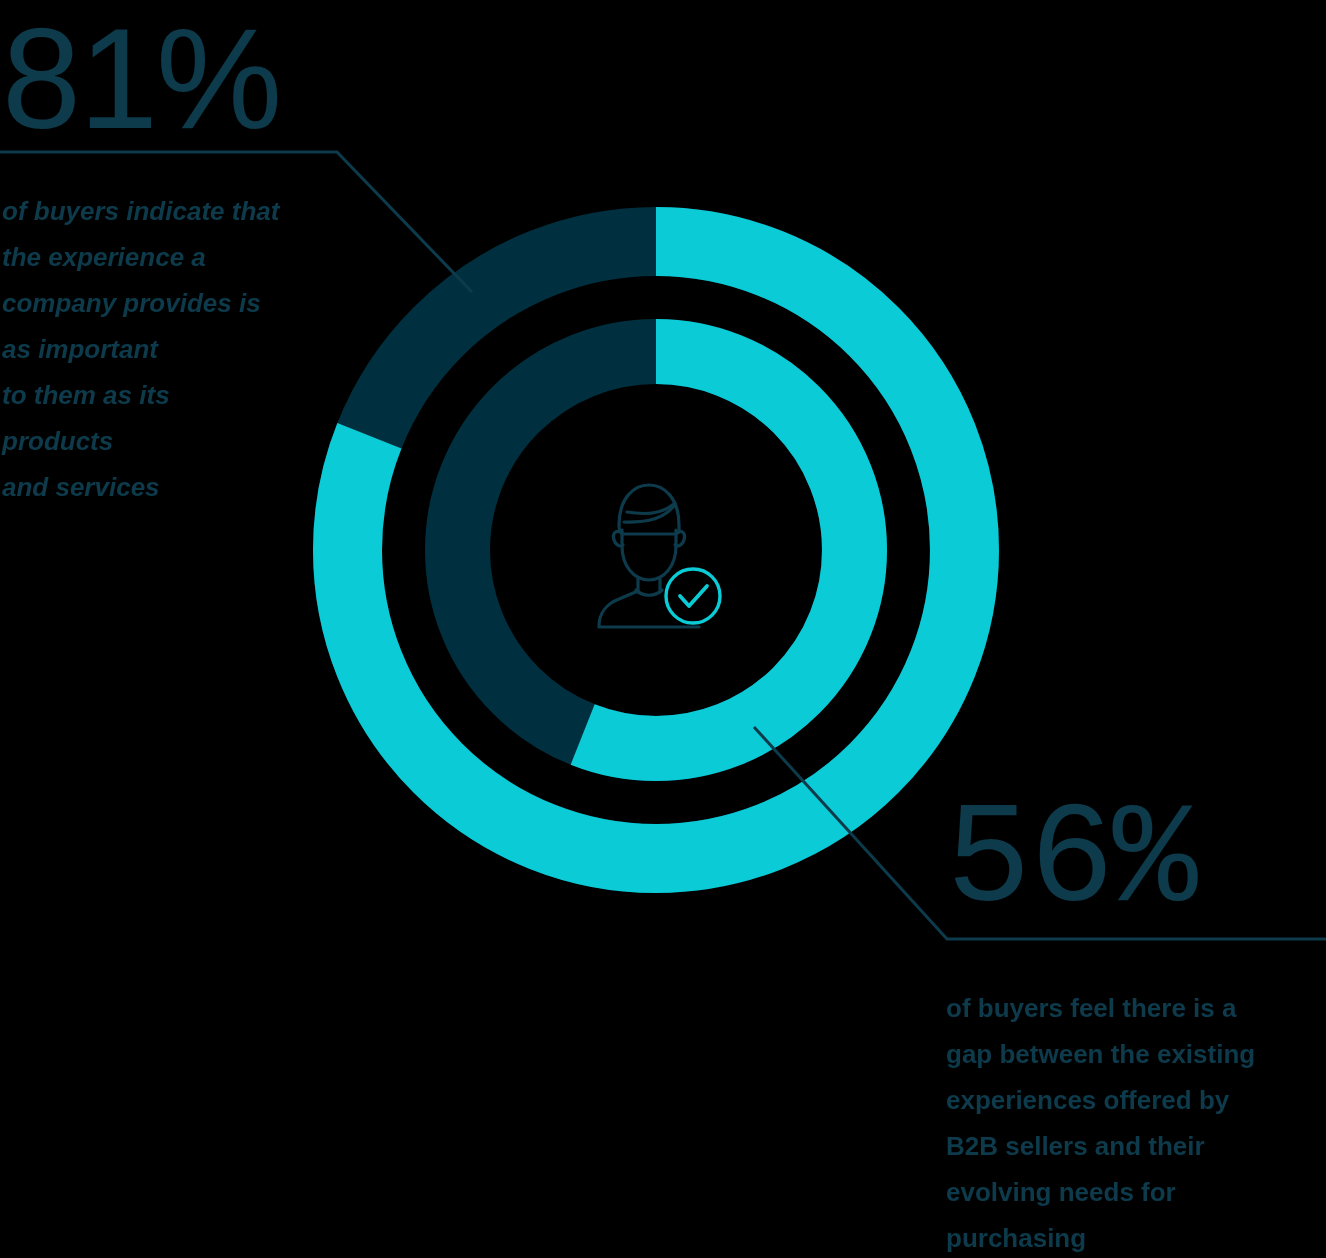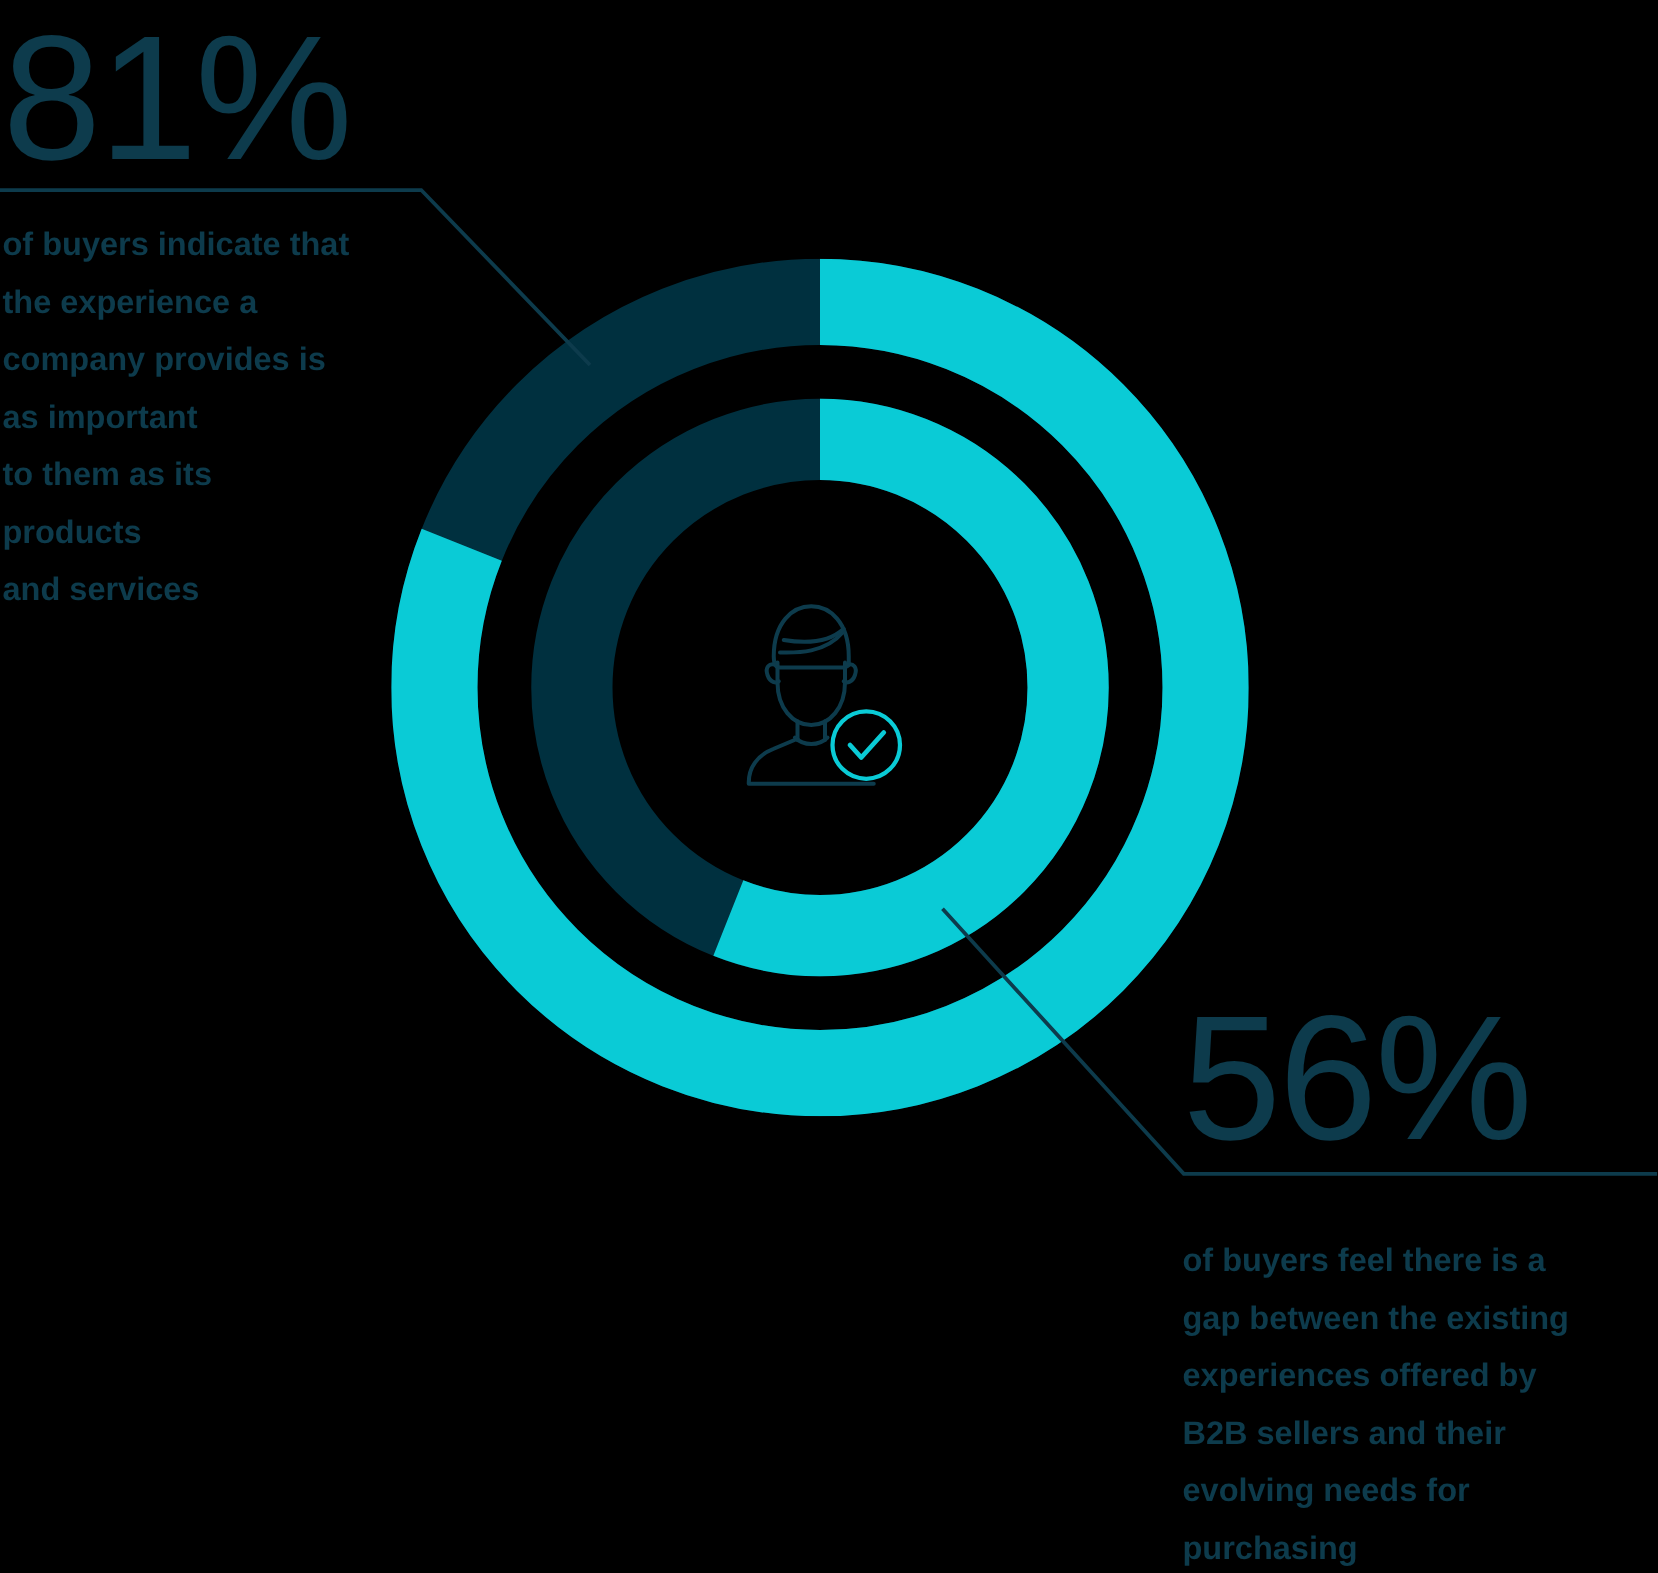--- a/index.html
+++ b/index.html
@@ -23,32 +23,32 @@
     position: absolute;
     font-family: "Liberation Sans", "DejaVu Sans", sans-serif;
     font-weight: 300;
     font-size: 142px;
     line-height: 1;
     letter-spacing: -2px;
     color: #0D3B4C;
     white-space: nowrap;
   }
   #stat-81-number { left: 2px;   top: 8px;  }
-  #stat-56-number { left: 946px; top: 792px; }
+  #stat-56-number { left: 946px; top: 792px; font-family: Liberation Mono, monospace; }
 
   .stat-body {
     position: absolute;
     font-family: "Liberation Sans", "DejaVu Sans", sans-serif;
     font-weight: 600;
     font-size: 26px;
     line-height: 46px;
     color: #0D3B4C;
     white-space: pre-line;
   }
-  #stat-81-body { left: 2px;   top: 172px;  width: 340px; }
+  #stat-81-body { left: 2px;   top: 188px;  width: 340px; font-style: italic; }
   #stat-56-body { left: 946px; top: 985px;  width: 360px; }
 
   
   #leader-lines {
     position: absolute;
     left: 0; top: 0;
     width: 1326px;
     height: 1258px;
     pointer-events: none;
   }

